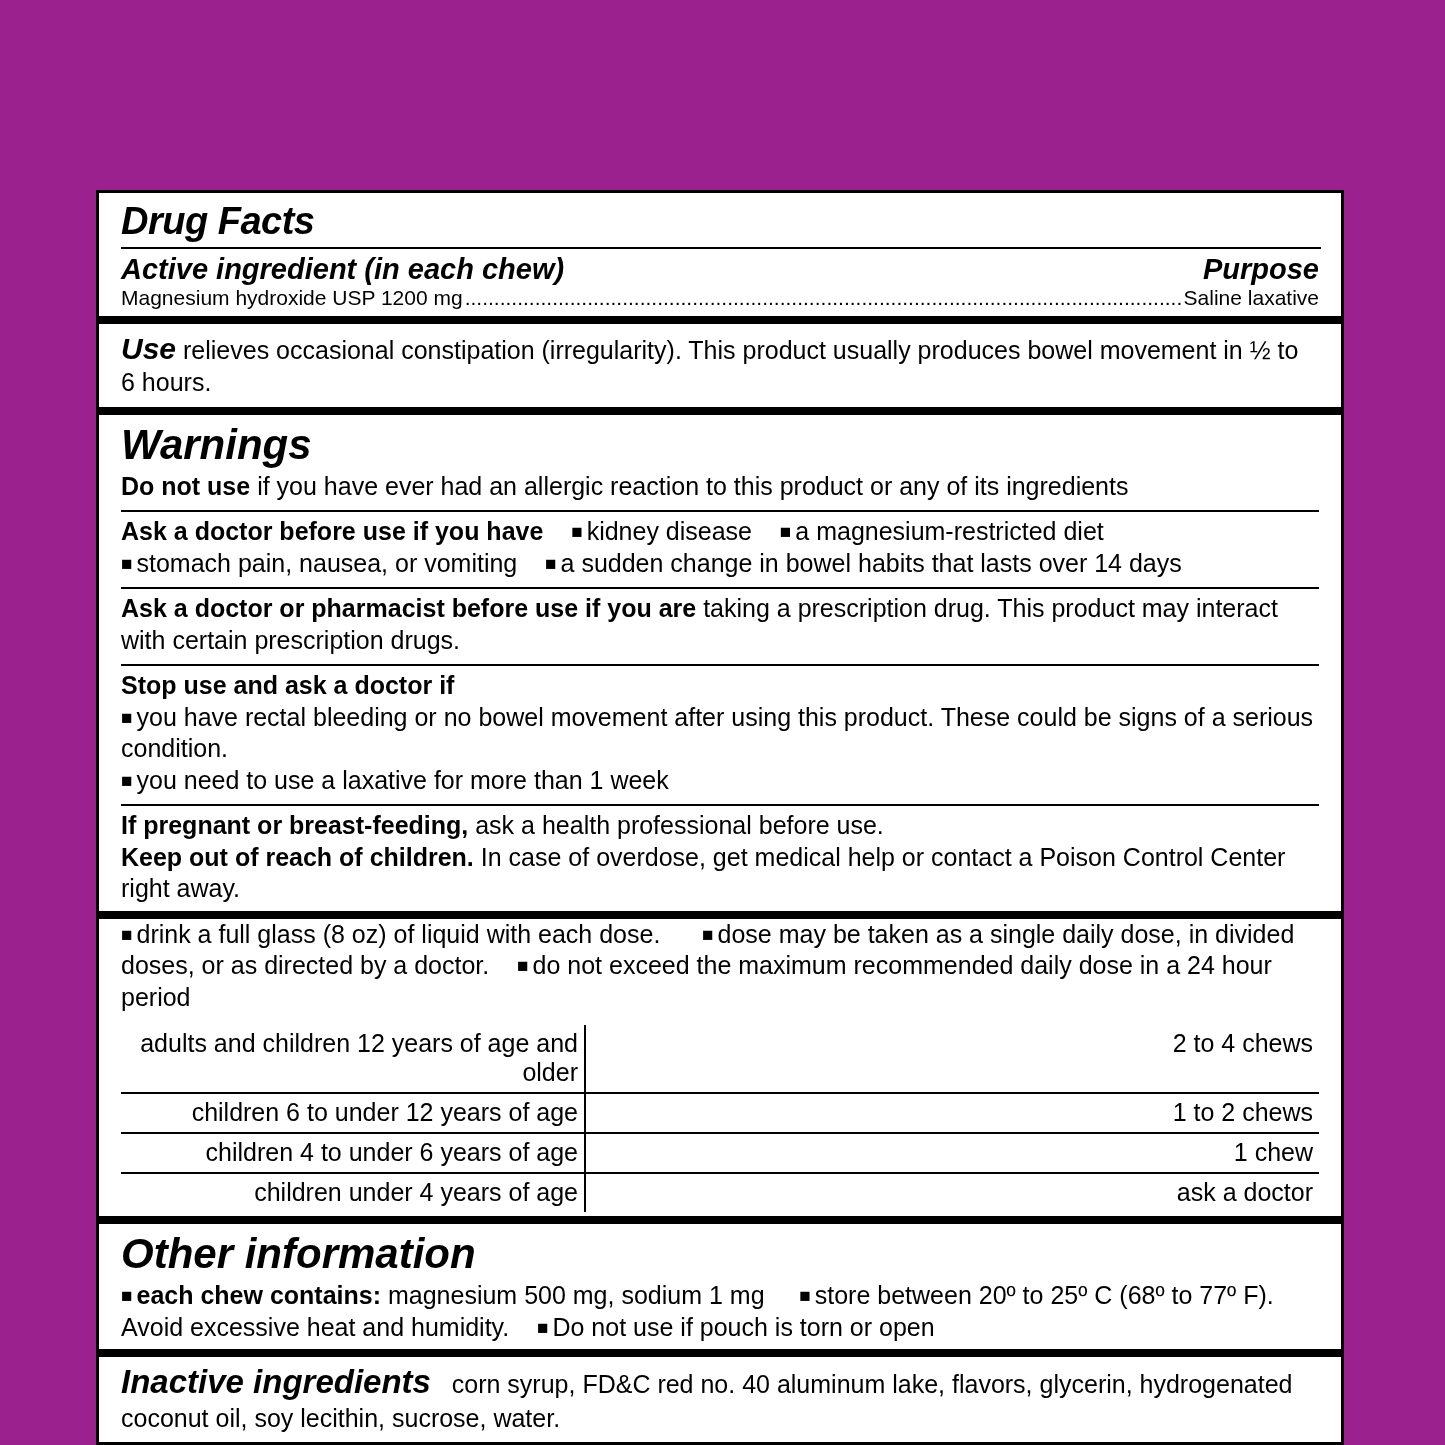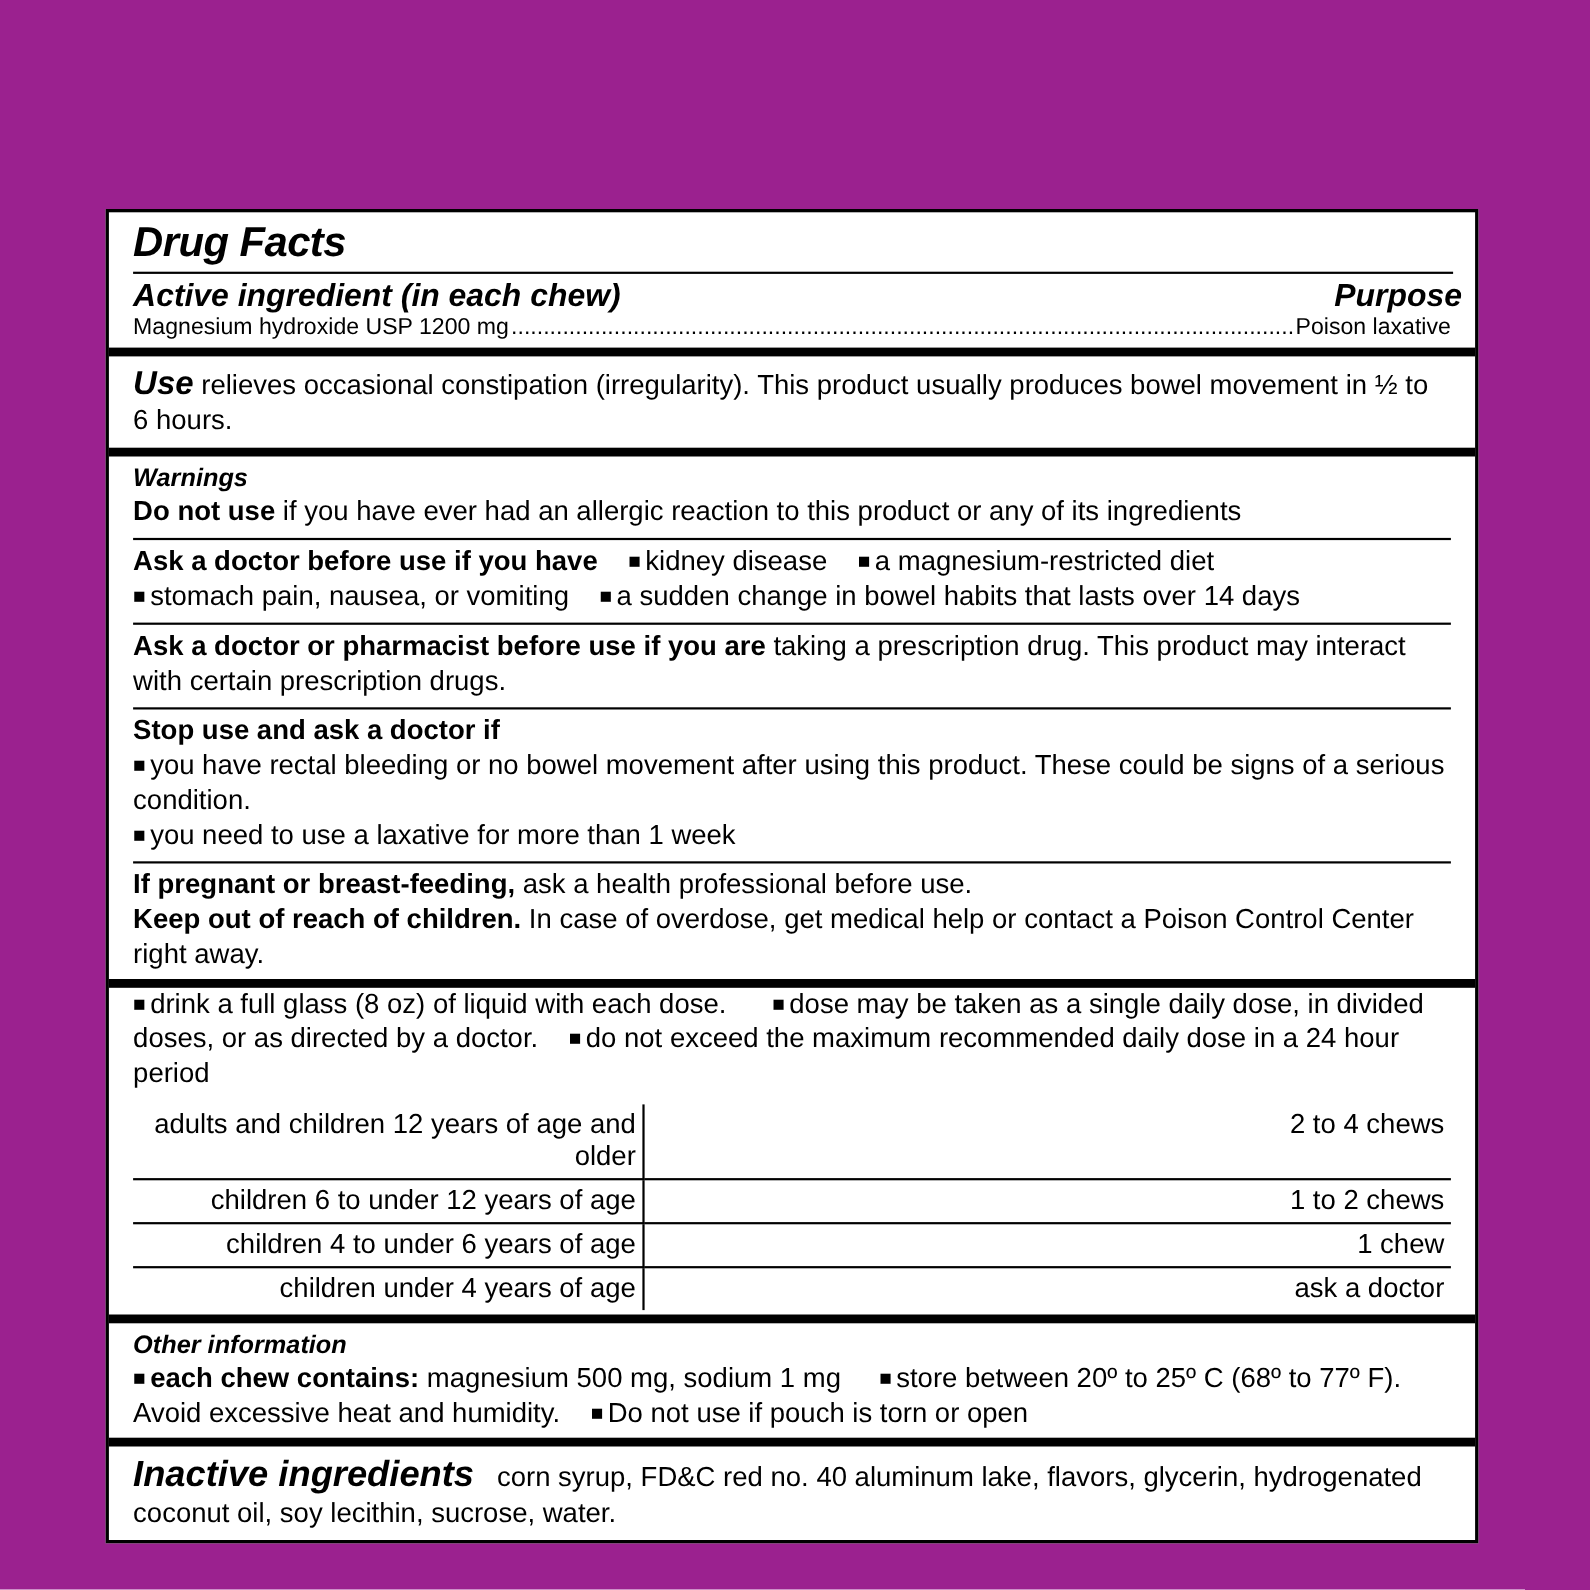--- a/index.html
+++ b/index.html
@@ -35,21 +35,21 @@
     border-bottom: 2px solid #000;
     margin: 2px 20px 0 22px;
   }
   .bar-med {
     border-bottom: 8px solid #000;
   }
   .row-head {
     display: flex;
     justify-content: space-between;
     align-items: baseline;
-    padding: 4px 12px 0 22px;
+    padding: 4px 22px 0 22px;
   }
   .head-left {
     font-size: 29px;
     font-weight: bold;
     font-style: italic;
   }
   .head-right {
     font-size: 29px;
     font-weight: bold;
     font-style: italic;
@@ -74,21 +74,21 @@
     padding: 6px 22px 8px 22px;
     font-size: 25px;
     line-height: 1.25;
   }
   .use-word {
     font-size: 30px;
     font-weight: bold;
     font-style: italic;
   }
   .sec-title {
-    font-size: 23px;
+    font-size: 42px;
     font-weight: bold;
     font-style: italic;
     padding: 6px 22px 2px 22px;
   }
   .para {
     font-size: 25px;
     line-height: 1.26;
     padding: 0 22px 6px 22px;
   }
   .b {
@@ -146,21 +146,21 @@
   <div class="rule-thin"></div>
 
   <div class="row-head">
     <div class="head-left">Active ingredient (in each chew)</div>
     <div class="head-right">Purpose</div>
   </div>
 
   <div class="ingredient-line">
     <span>Magnesium hydroxide USP 1200 mg</span>
     <span class="dots">.................................................................................................................................</span>
-    <span>Poison laxative</span>
+    <span>Saline laxative</span>
   </div>
 
   <div class="bar-med"></div>
 
   <div class="use-line">
     <span class="use-word">Use</span>
     <span>relieves occasional constipation (irregularity). This product usually produces bowel movement in ½ to 6 hours.</span>
   </div>
 
   <div class="bar-med"></div>

